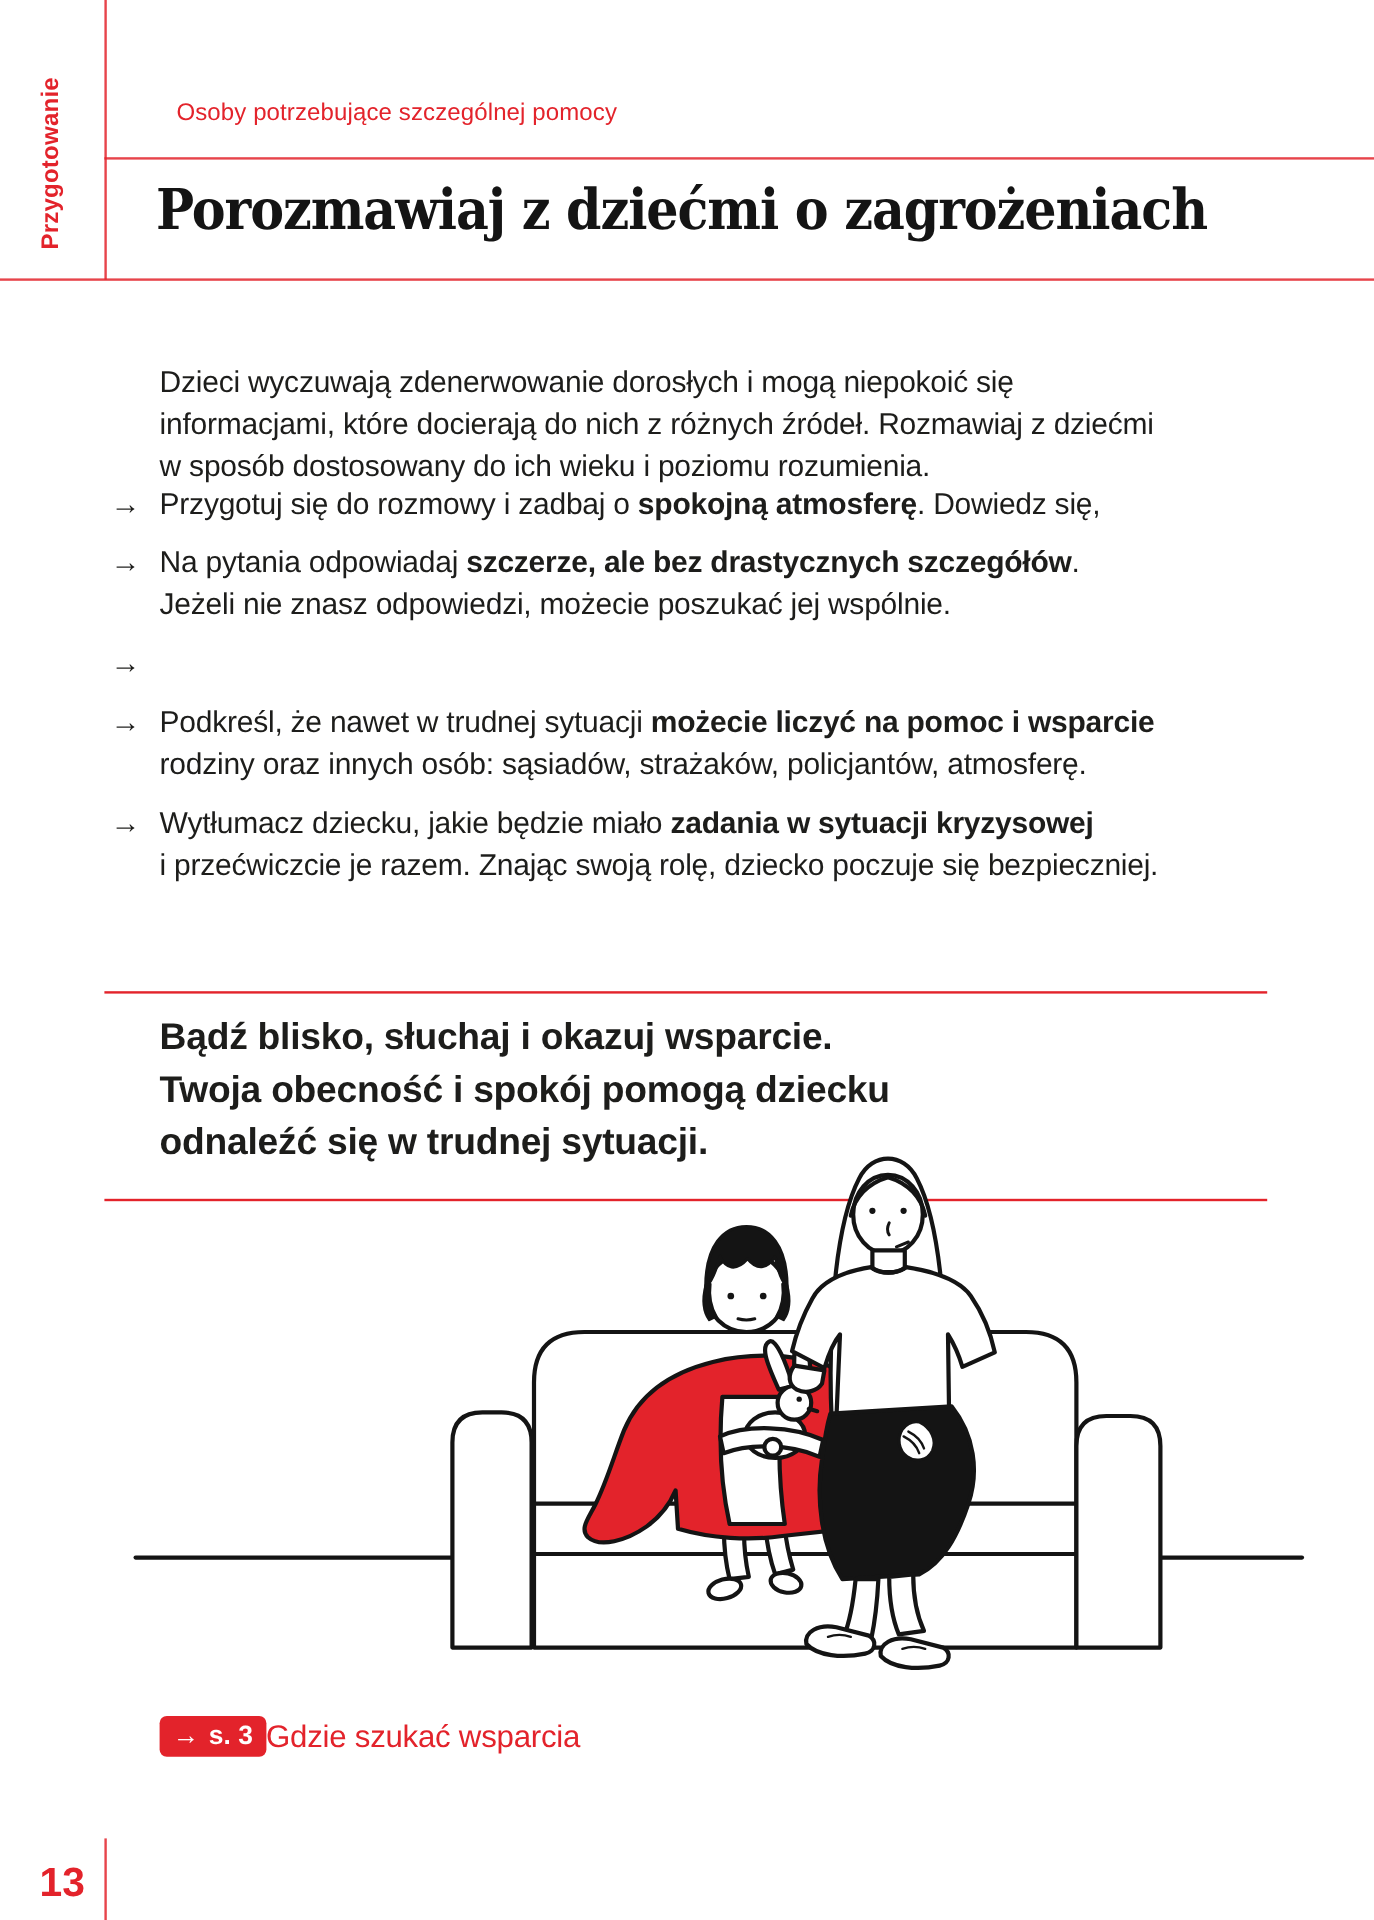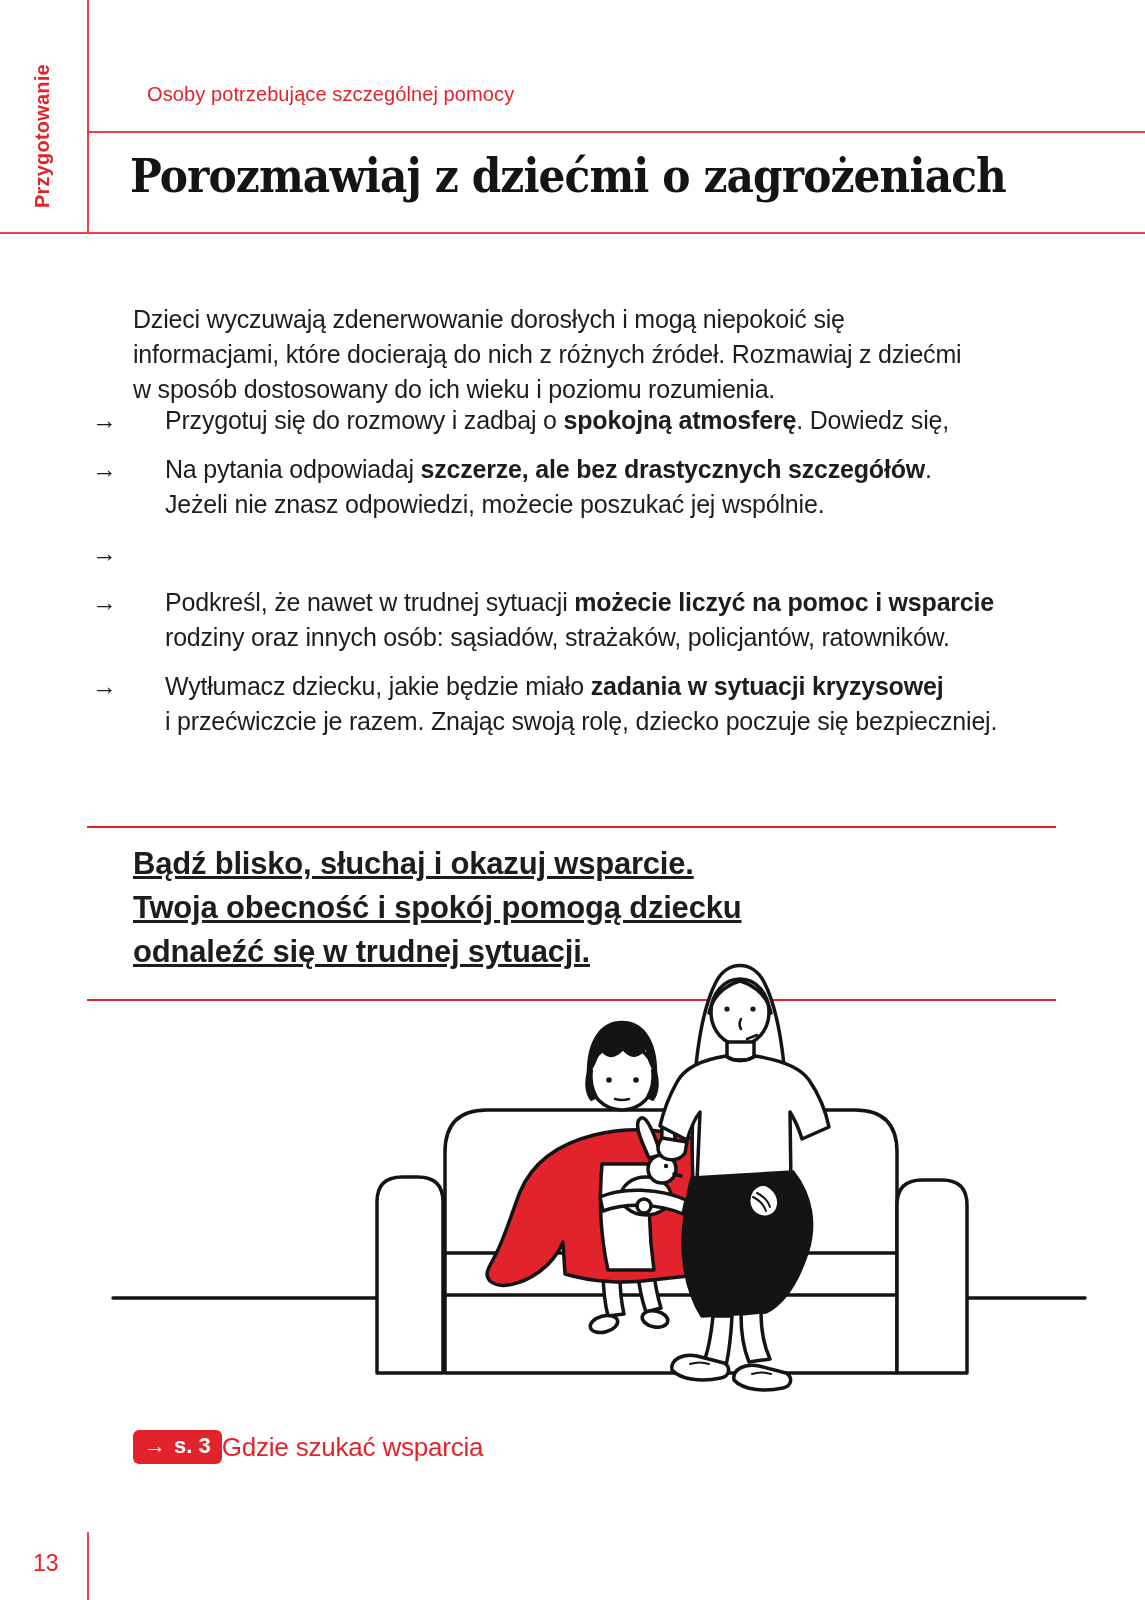--- a/index.html
+++ b/index.html
@@ -31,43 +31,43 @@
   .rule-title{position:absolute;left:0;top:232px;width:1145px;height:1.6px;background:var(--red-soft);}
 
   
   .intro{position:absolute;left:133px;top:266px;margin-top:36px;}
   .intro .line,.callout .line{white-space:nowrap;}
   .intro .line{font-size:25px;line-height:35px;letter-spacing:-.2px;}
 
   .bullet-list{position:absolute;left:92px;top:403px;width:1000px;}
   .bullet-item{display:flex;margin-bottom:14px;}
   .bullet-item .marker{width:41px;flex:0 0 41px;font-size:25px;line-height:35px;color:var(--ink);}
-  .bullet-item .tlines{font-size:25px;line-height:35px;letter-spacing:-.2px;margin-left:32px;}
+  .bullet-item .tlines{font-size:25px;line-height:35px;letter-spacing:-.2px;}
   .bullet-item .tline{white-space:nowrap;}
   .b{font-weight:700;}
 
   
   .callout-rule-top{position:absolute;left:87px;top:826px;width:969px;height:2px;background:var(--red);}
   .callout{position:absolute;left:133px;top:842px;font-size:31px;font-weight:700;letter-spacing:-.2px;}
-  .callout .line{line-height:44px;text-decoration:underline;}
+  .callout .line{line-height:44px;}
   .callout-rule-bottom{position:absolute;left:87px;top:999px;width:969px;height:2px;background:var(--red);}
 
   
   .illustration{position:absolute;left:0;top:950px;width:1145px;height:470px;}
 
   
   .footer-link{position:absolute;left:133px;top:1430px;display:flex;align-items:center;cursor:pointer;}
   .ref-badge{
     display:inline-flex;align-items:center;background:var(--red);color:#fff;
     border-radius:6px;padding:4px 11px 6px 11px;font-size:22px;font-weight:600;line-height:24px;
   }
   .ref-badge .arrow{margin-right:8px;font-size:22px;}
   .ref-label{font-size:26px;color:var(--red);letter-spacing:-.2px;}
 
-  .page-number{position:absolute;left:33px;top:1550px;font-size:23px;font-weight:400;color:var(--red);}
+  .page-number{position:absolute;left:33px;top:1550px;font-size:34px;font-weight:700;color:var(--red);}
 </style>
 </head>
 <body>
 
 <div class="page">
 
   <div class="vline-top"></div>
   <div class="vertical-label">Przygotowanie</div>
 
   <div class="kicker">Osoby potrzebujące szczególnej pomocy</div>
@@ -95,21 +95,21 @@
           <div class="tline"><span>Jeżeli nie znasz odpowiedzi, możecie poszukać jej wspólnie.</span></div>
         </div>
       </div>
       <div class="bullet-item">
         <span class="marker">→</span>
       </div>
       <div class="bullet-item">
         <span class="marker">→</span>
         <div class="tlines">
           <div class="tline"><span>Podkreśl, że nawet w trudnej sytuacji </span><span class="b">możecie liczyć na pomoc i wsparcie</span></div>
-          <div class="tline"><span>rodziny oraz innych osób: sąsiadów, strażaków, policjantów, ratowników.</span></div>
+          <div class="tline"><span>rodziny oraz innych osób: sąsiadów, strażaków, policjantów, atmosferę.</span></div>
         </div>
       </div>
       <div class="bullet-item">
         <span class="marker">→</span>
         <div class="tlines">
           <div class="tline"><span>Wytłumacz dziecku, jakie będzie miało </span><span class="b">zadania w sytuacji kryzysowej</span></div>
           <div class="tline"><span>i przećwiczcie je razem. Znając swoją rolę, dziecko poczuje się bezpieczniej.</span></div>
         </div>
       </div>
     </div>

